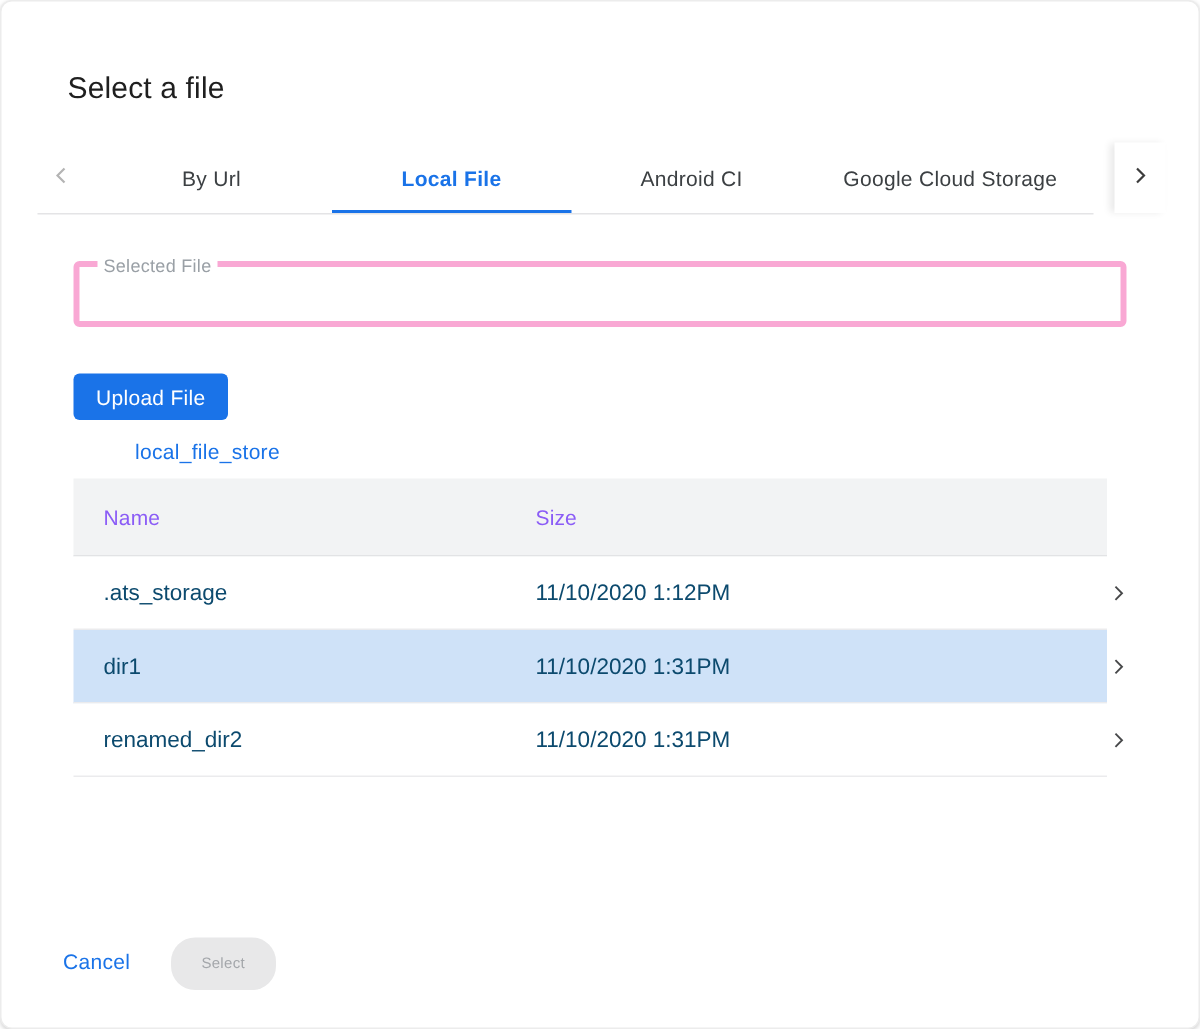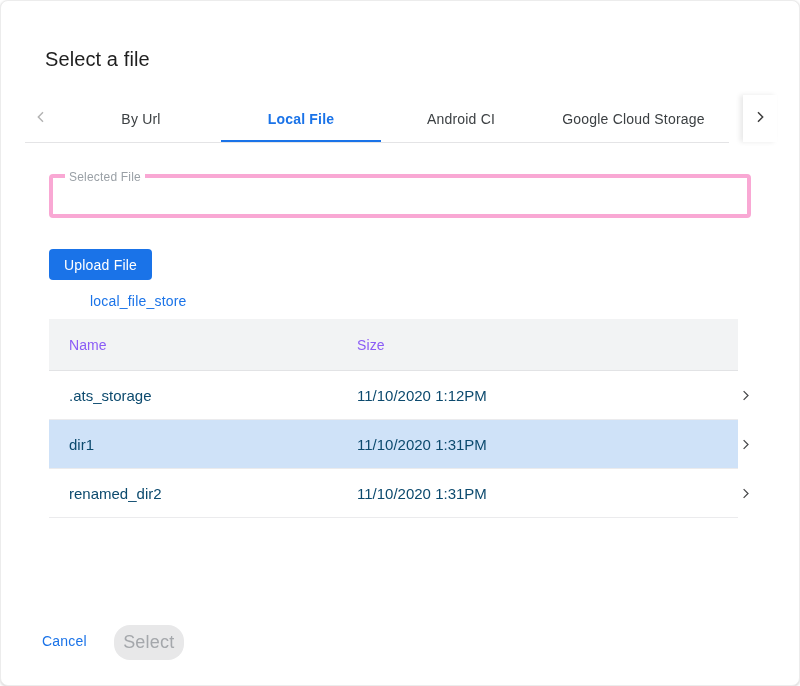--- a/index.html
+++ b/index.html
@@ -93,21 +93,21 @@
     position:absolute;left:32px;bottom:24px;height:36px;
     display:flex;align-items:flex-start;gap:18px;
   }
   .cancel-btn{
     background:none;border:none;color:var(--accent);
     font-size:14px;font-weight:500;letter-spacing:.2px;padding:8px 9px;cursor:pointer;
     font-family:"Liberation Sans",sans-serif;border-radius:4px;
   }
   .select-btn{
     width:70px;height:35px;background:#e8e8e9;color:#a4a7ab;
-    font-size:18px;font-weight:500;letter-spacing:.2px;border:none;border-radius:16px;
+    font-size:10px;font-weight:500;letter-spacing:.2px;border:none;border-radius:16px;
     font-family:"Liberation Sans",sans-serif;
   }
 </style>
 </head>
 <body>
 
 <div class="dialog">
 
   <h1 class="dialog-title">Select a file</h1>
 

